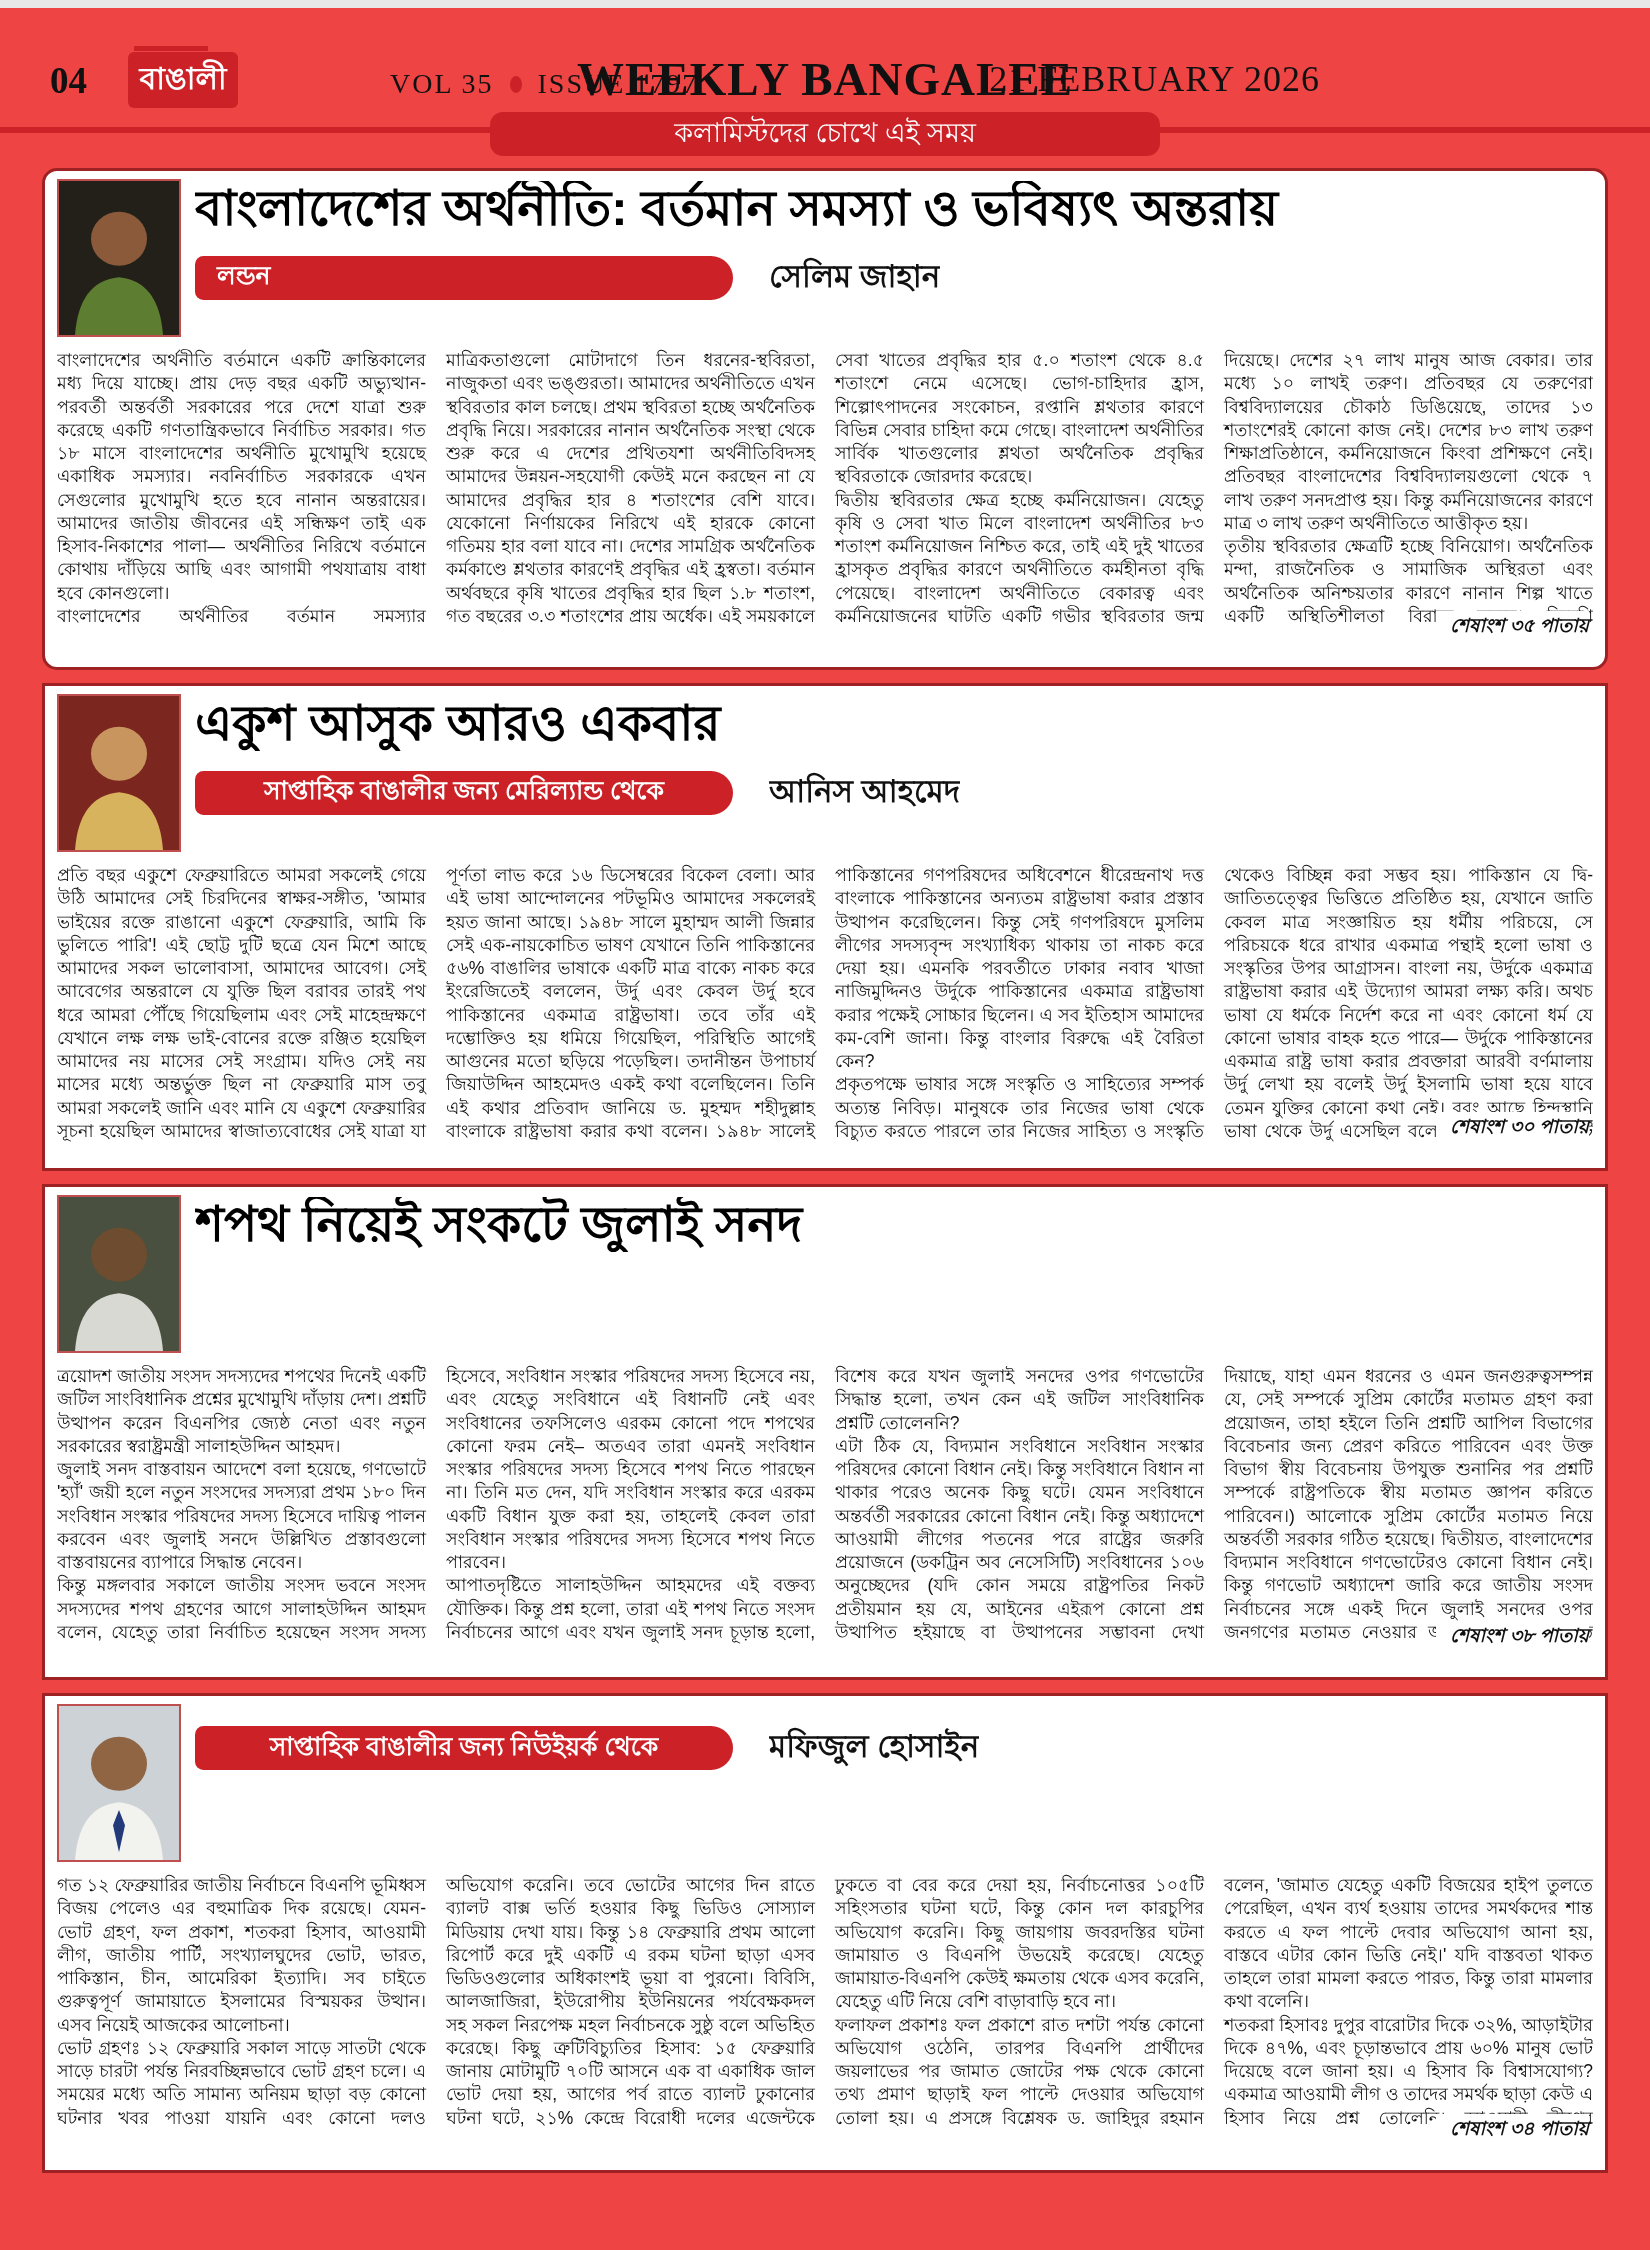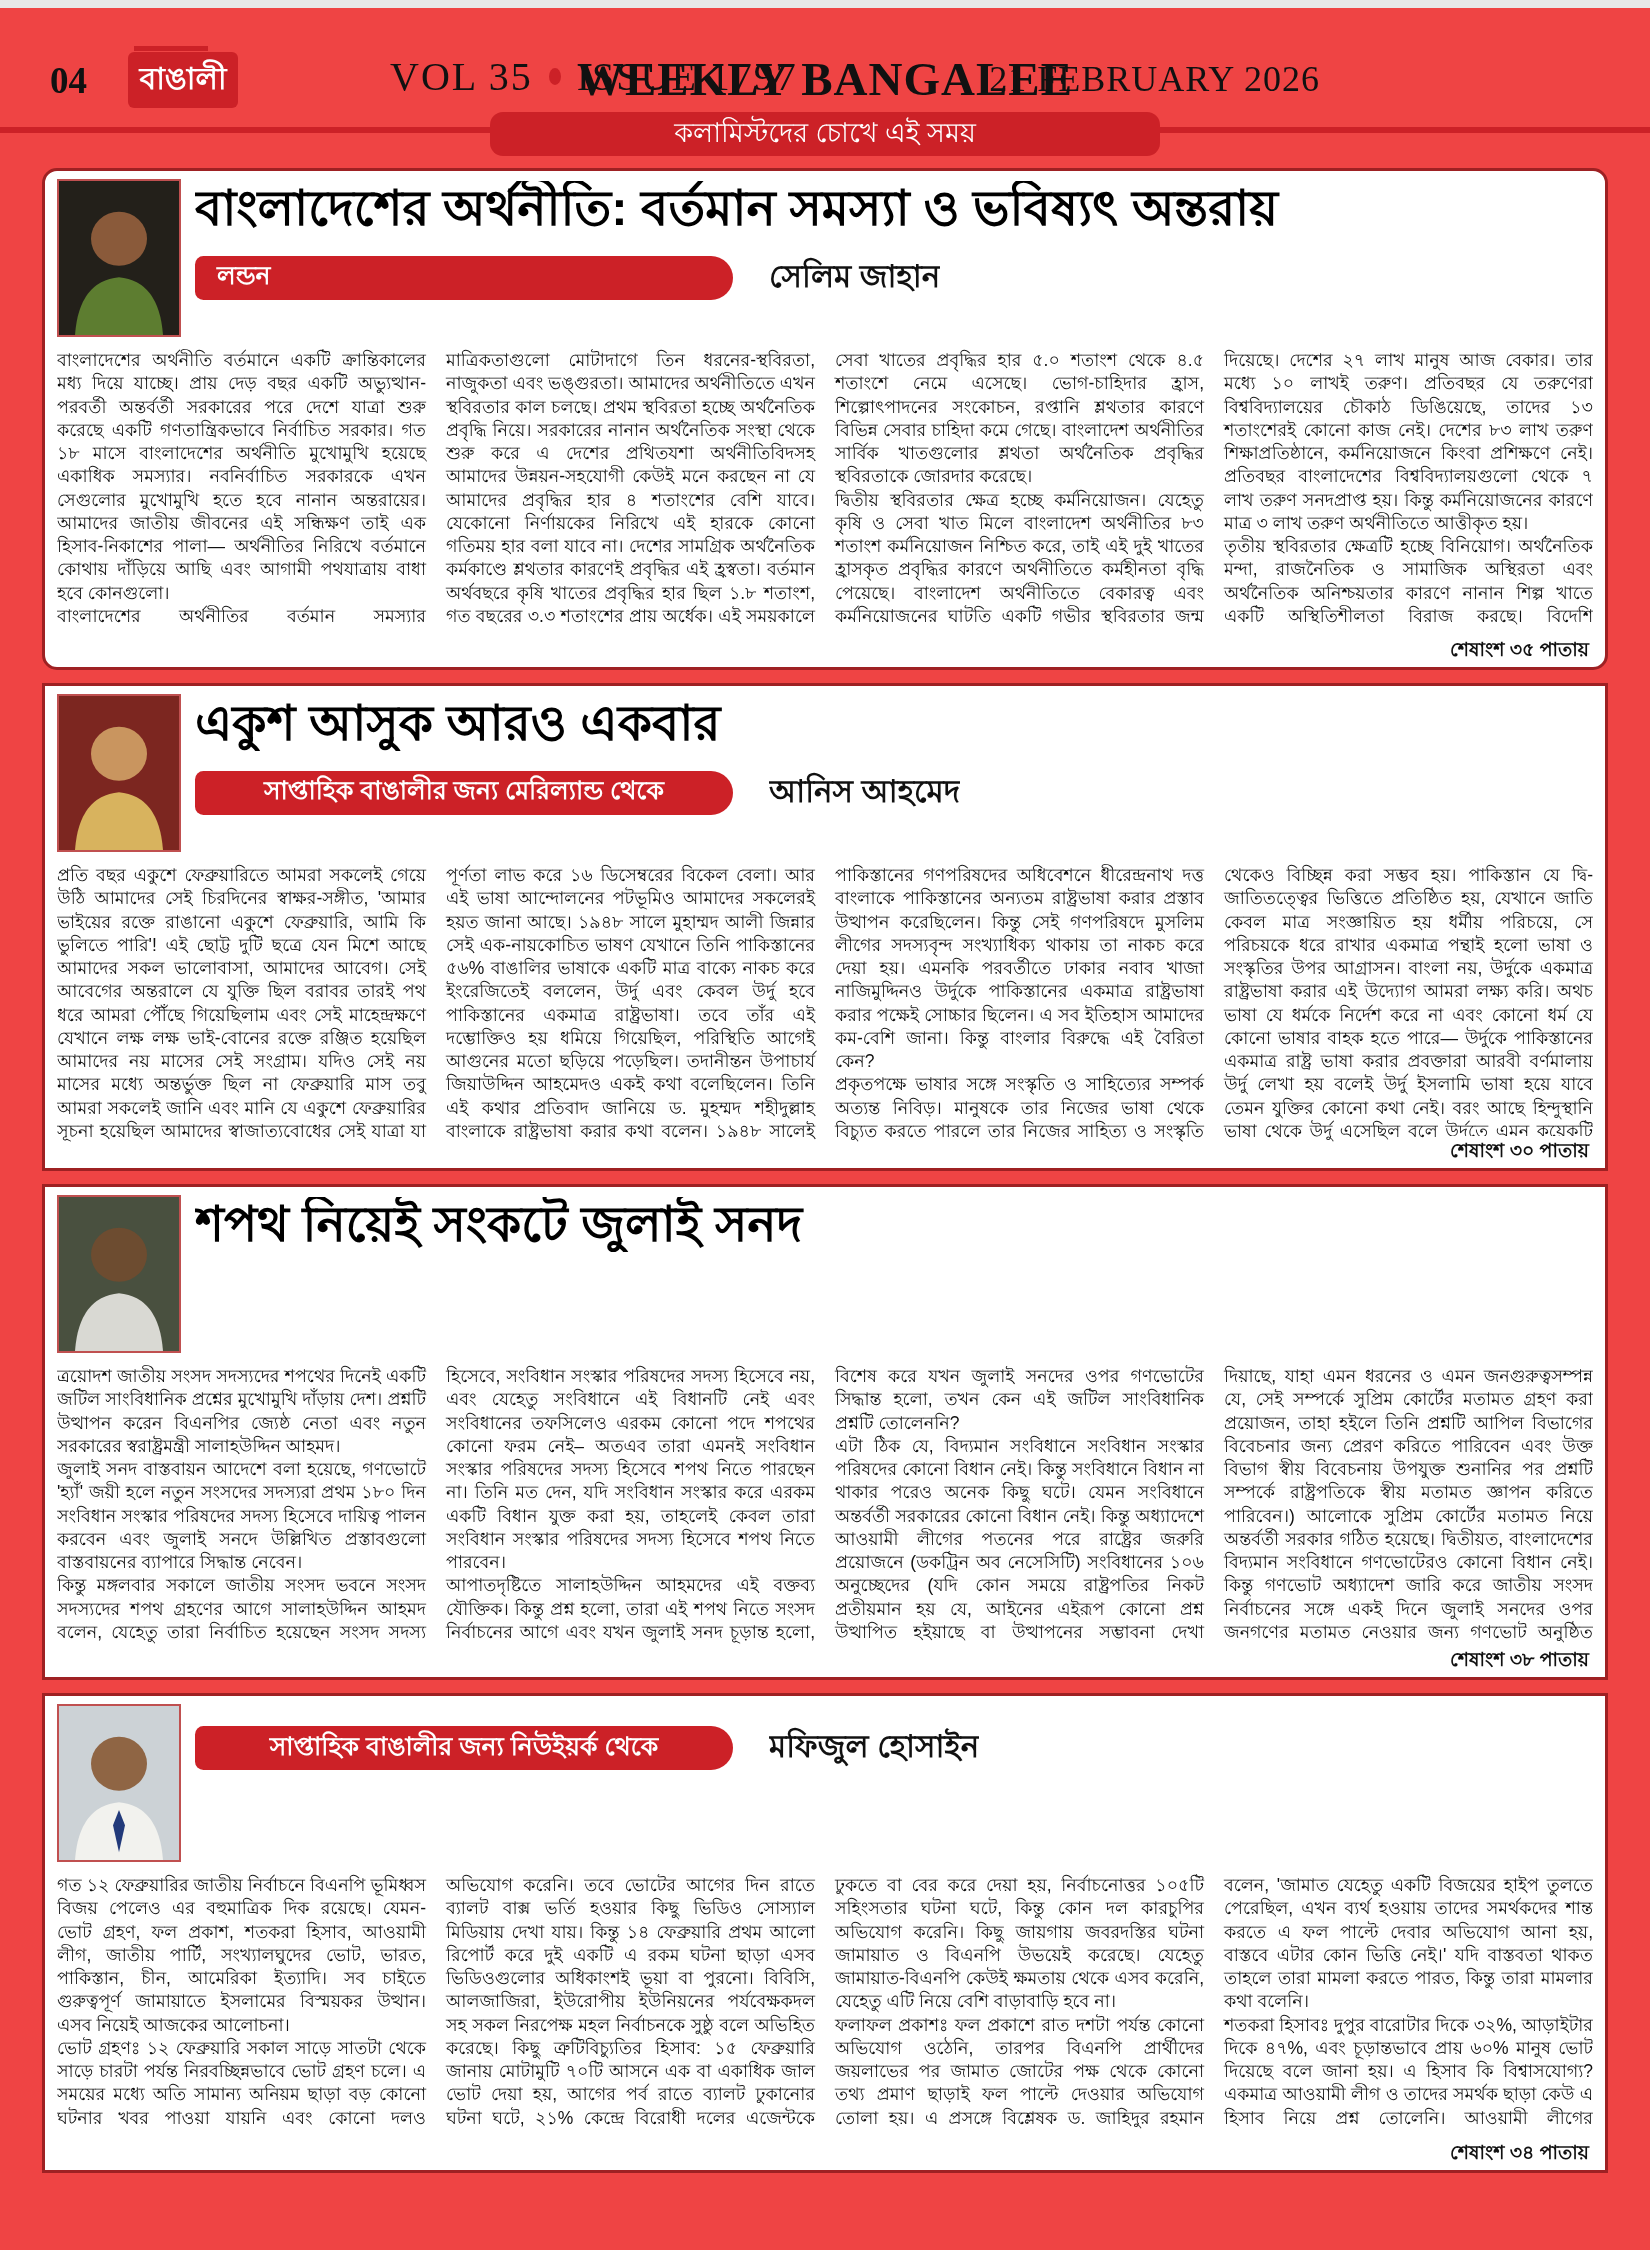--- a/index.html
+++ b/index.html
@@ -17,21 +17,21 @@
     font-family:"Liberation Sans", sans-serif;
     color:var(--ink);
     overflow:hidden;
   }
   
   .masthead{position:absolute;top:36px;left:48px;right:48px;height:62px;}
   .pageno{position:absolute;left:2px;bottom:4px;font-family:"Liberation Serif",serif;font-weight:bold;font-size:37px;}
   .logo{position:absolute;left:80px;bottom:-2px;width:110px;height:56px;background:var(--accent);border-radius:6px;
         color:#fff;font-weight:bold;font-size:30px;display:flex;align-items:center;justify-content:center;}
   .logo:before{content:"";position:absolute;top:-6px;left:6px;right:30px;height:5px;background:var(--accent);}
-  .volissue{position:absolute;left:342px;bottom:6px;font-family:"Liberation Serif",serif;font-size:40px;letter-spacing:2px;display:flex;align-items:center;gap:16px;white-space:nowrap;}
+  .volissue{position:absolute;left:342px;bottom:6px;font-family:"Liberation Serif",serif;font-size:28px;letter-spacing:2px;display:flex;align-items:center;gap:16px;white-space:nowrap;}
   .voldot{width:12px;height:17px;background:var(--accent);border-radius:50%;display:inline-block;}
   .papertitle{position:absolute;left:50%;transform:translateX(-50%);bottom:0;font-family:"Liberation Serif",serif;font-weight:bold;font-size:47px;letter-spacing:1px;white-space:nowrap;}
   .issuedate{position:absolute;right:282px;bottom:6px;font-family:"Liberation Serif",serif;font-size:36px;letter-spacing:1px;white-space:nowrap;}
   
   .bannerrow{position:absolute;top:104px;left:0;right:0;height:48px;}
   .bannerline{position:absolute;top:15px;left:0;right:0;height:6px;background:var(--accent);}
   .bannerpill{position:absolute;left:50%;transform:translateX(-50%);top:0;height:44px;min-width:670px;
       background:var(--accent);border-radius:13px;color:#fff;font-weight:normal;font-size:27px;
       display:flex;align-items:center;justify-content:center;padding:0 40px;white-space:nowrap;}
   
@@ -45,21 +45,21 @@
   .tag-row{display:flex;align-items:center;margin-top:16px;}
   .pill{width:538px;height:44px;flex:none;background:var(--accent);border-radius:10px 26px 26px 10px;
         color:#fff;font-weight:bold;font-size:25px;display:flex;align-items:center;padding:0 22px;overflow:hidden;white-space:nowrap;}
   .pill.centered{justify-content:center;}
   .byline{font-weight:bold;font-size:31px;margin-left:36px;white-space:nowrap;overflow:hidden;}
   .art-body{margin-top:12px;column-count:4;column-gap:20px;text-align:justify;
             font-size:17.5px;line-height:1.33;white-space:pre-line;overflow:hidden;}
   .a1 .art-body{height:296px;} .a2 .art-body{height:282px;}
   .a3 .art-body{height:290px;} .a4 .art-body{height:276px;}
   .a1{height:502px;border-radius:15px;} .a2{height:488px;} .a3{height:496px;} .a4{height:480px;}
-  .cont{position:absolute;right:16px;bottom:0;font-weight:bold;font-size:19px;background:#fff;padding-left:14px;}
+  .cont{position:absolute;right:16px;bottom:24px;font-style:italic;font-weight:bold;font-size:19px;background:#fff;padding-left:14px;}
   
   .p1 .bg{fill:#23201a;} .p1 .head{fill:#8a5a3a;} .p1 .torso{fill:#5d7d30;}
   .p2 .bg{fill:#7c2620;} .p2 .head{fill:#c9955f;} .p2 .torso{fill:#d8b35e;}
   .p3 .bg{fill:#49503f;} .p3 .head{fill:#6d4c30;} .p3 .torso{fill:#d9d9d3;}
   .p4 .bg{fill:#ccd2d6;} .p4 .head{fill:#8f6544;} .p4 .torso{fill:#f2f2ee;}
   .p4 .tie{fill:#223a7a;} .tie{fill:none;}
 </style>
 </head>
 <body>
 

